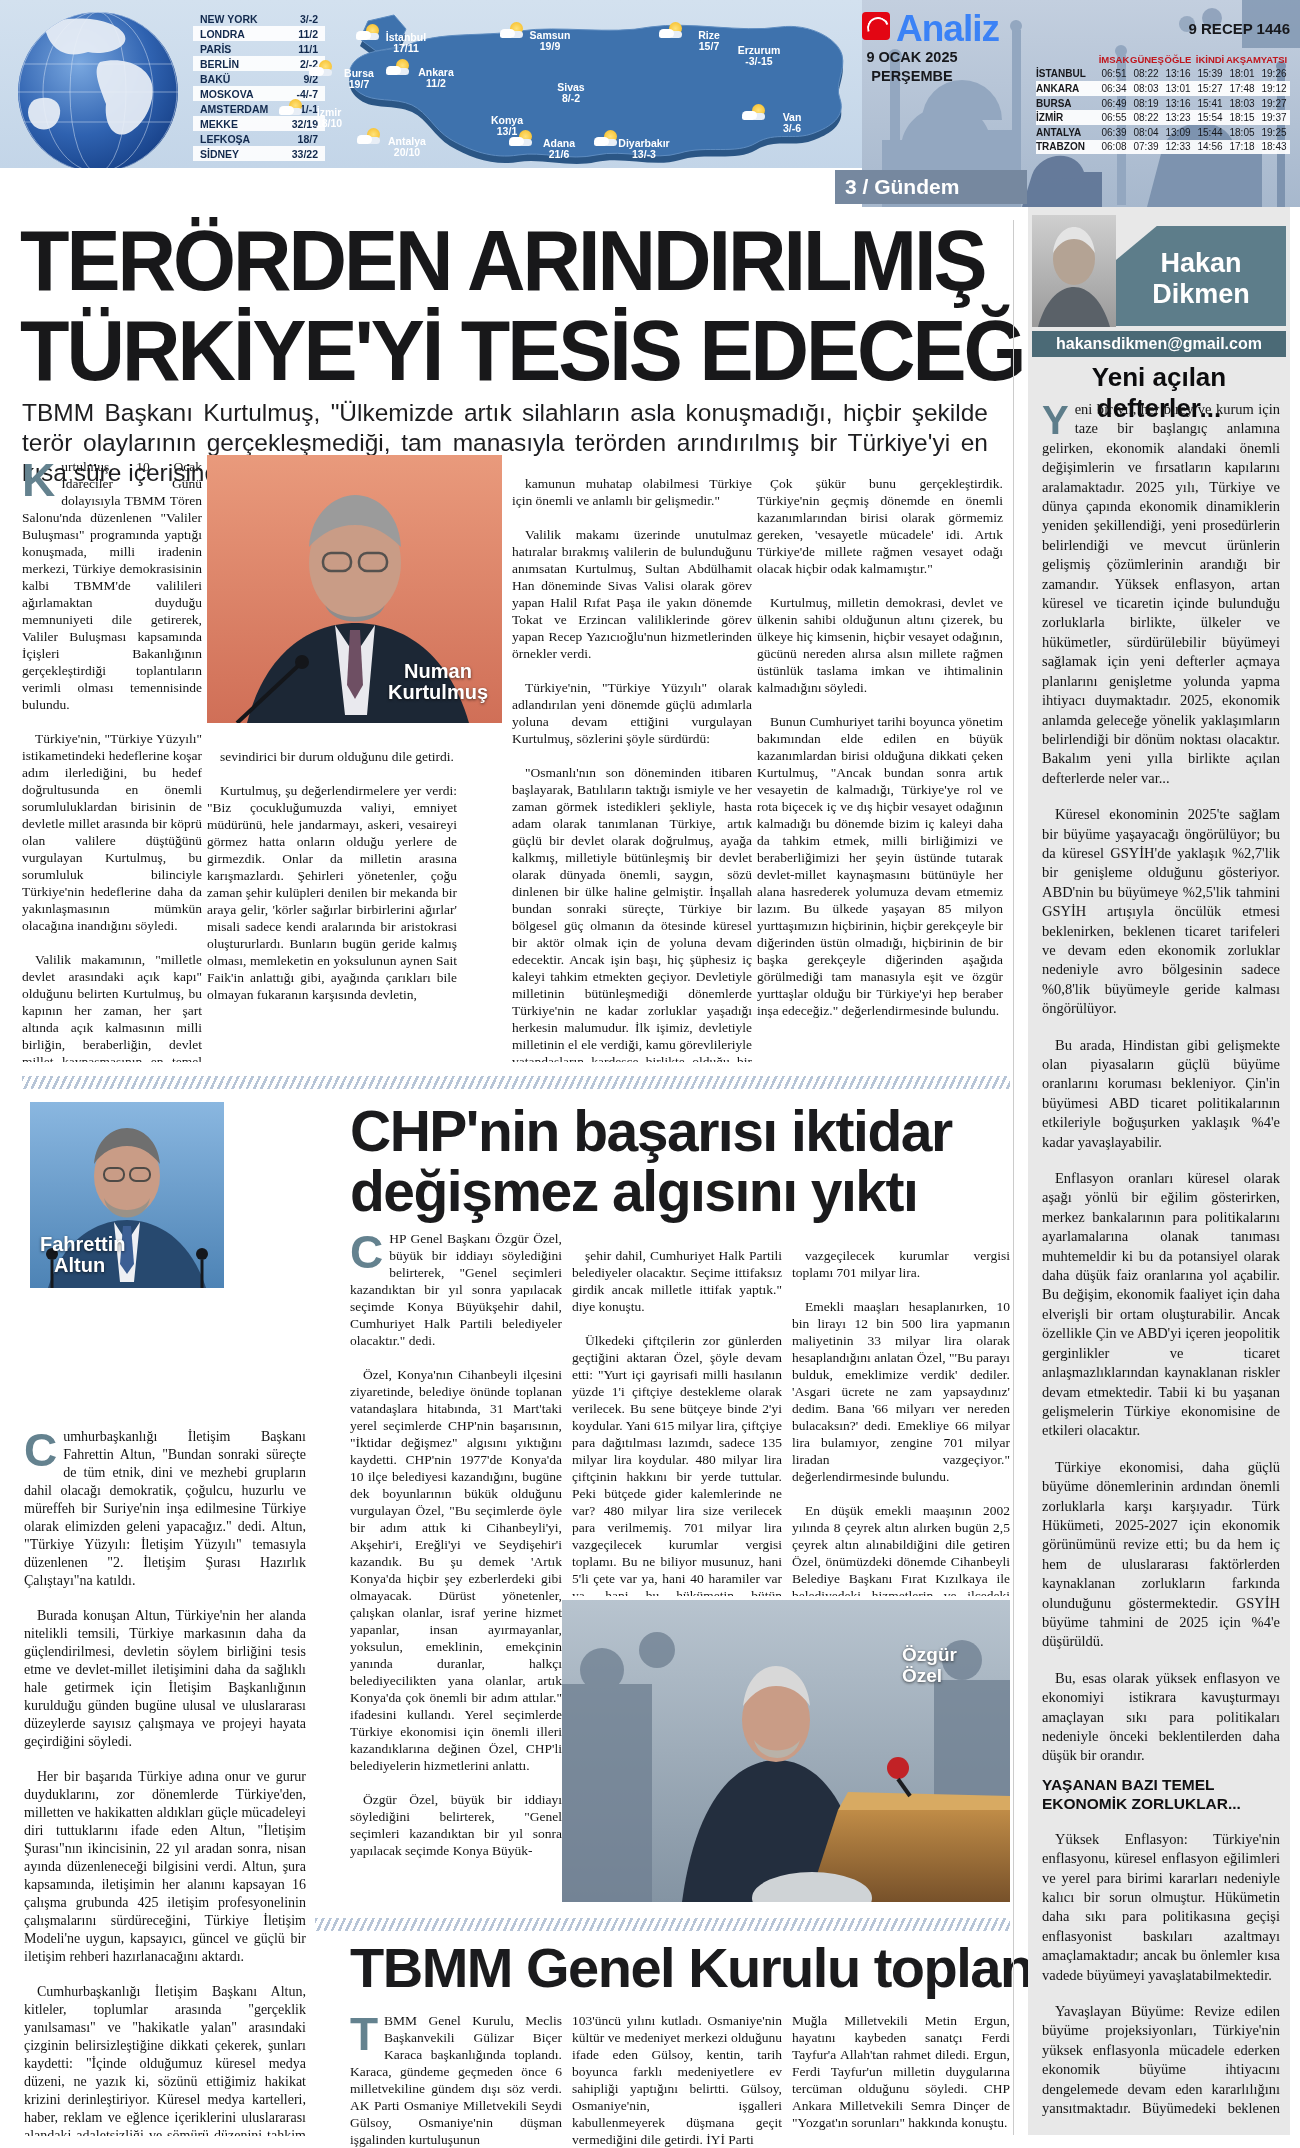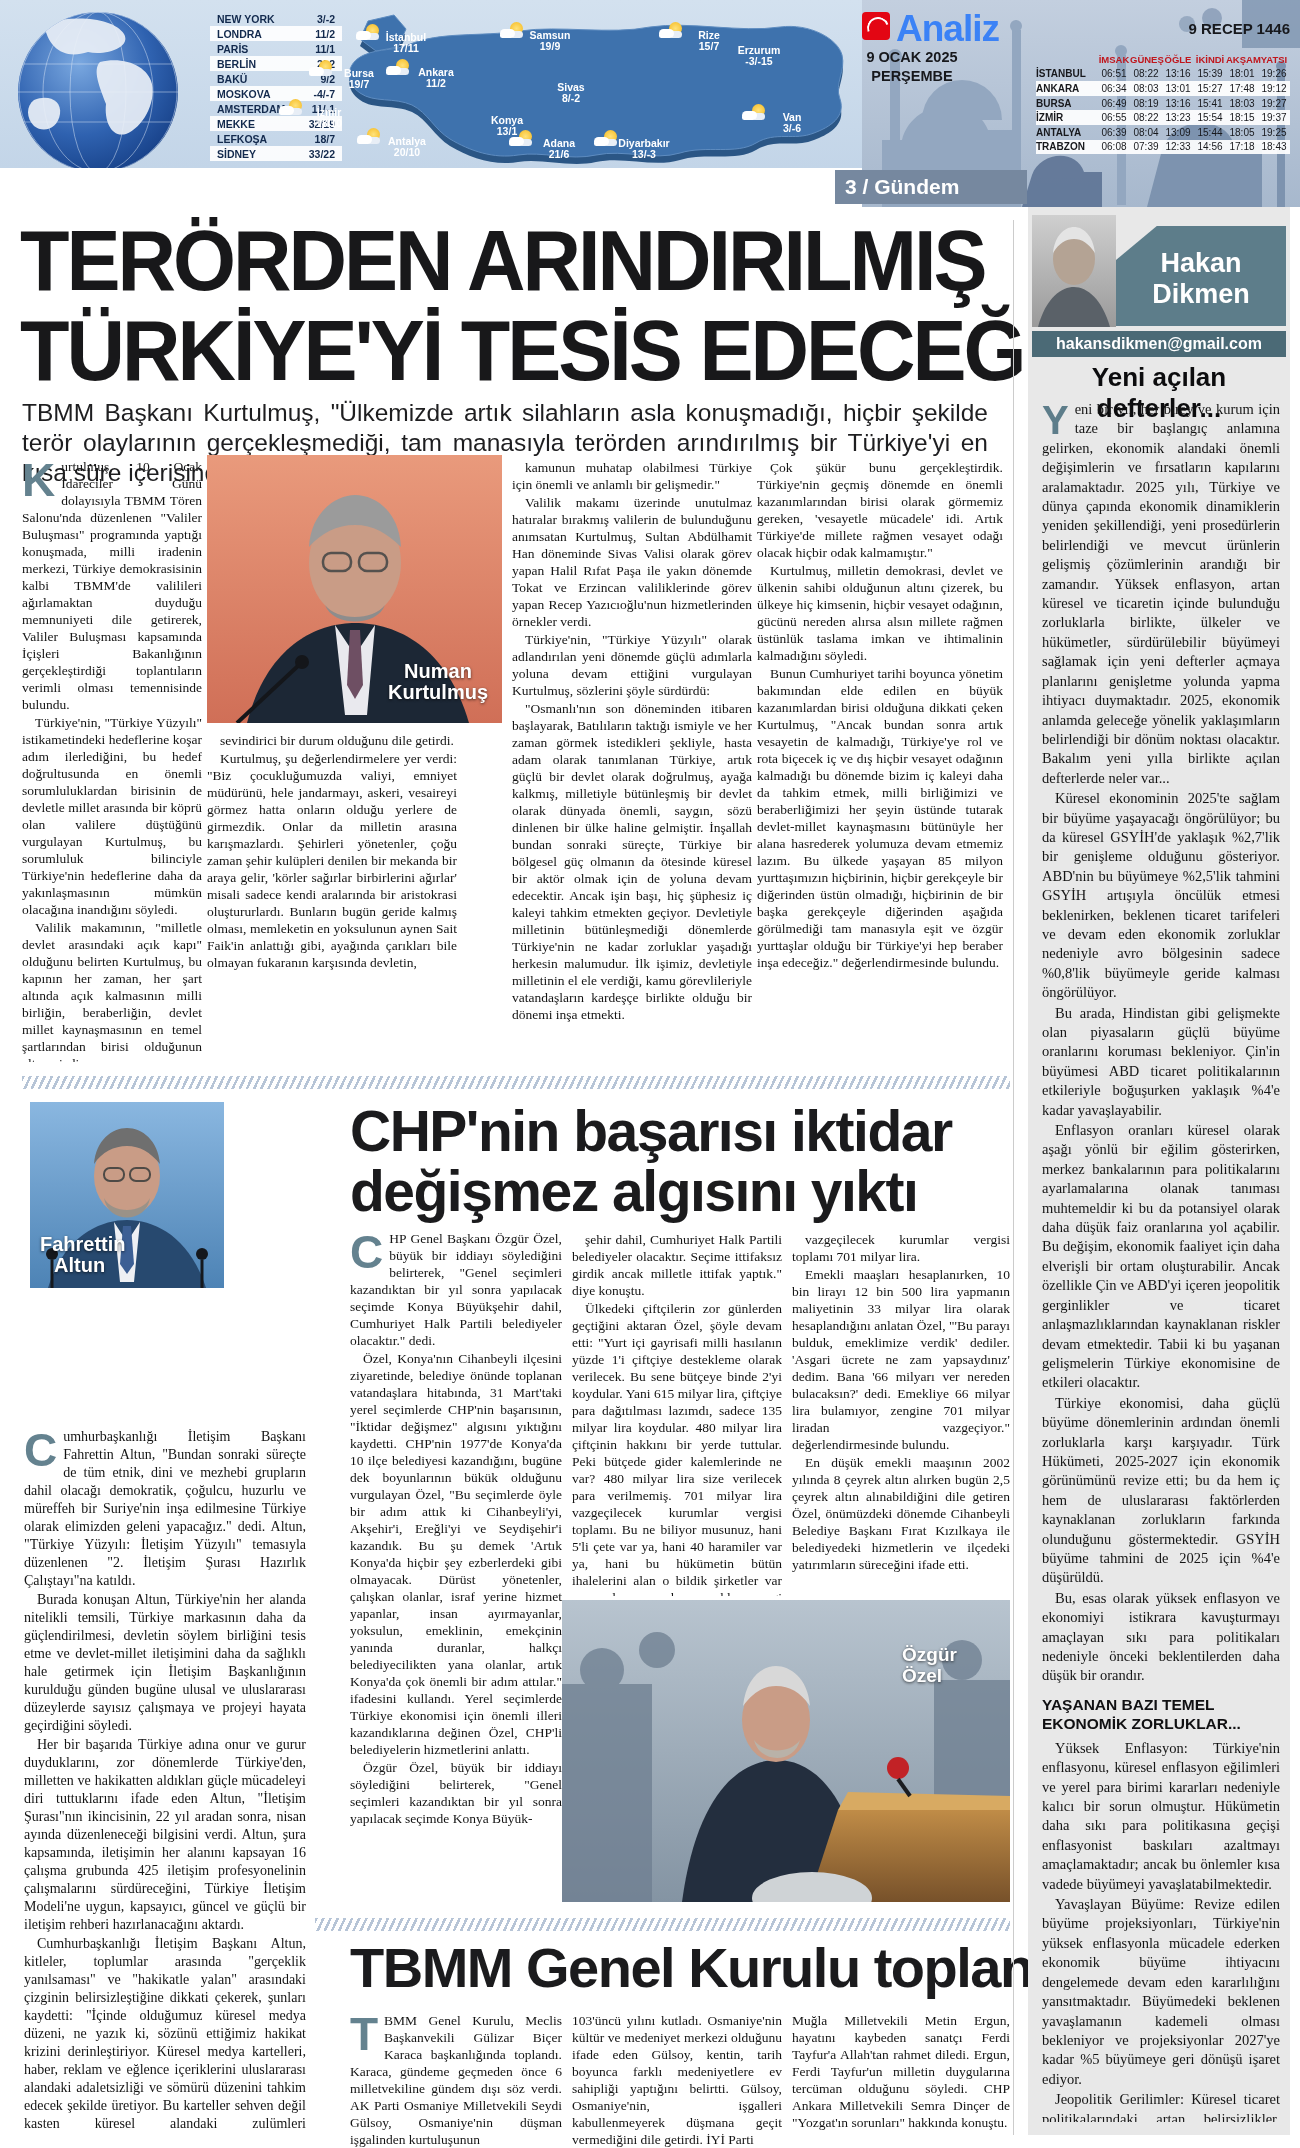--- a/index.html
+++ b/index.html
@@ -6,21 +6,21 @@
   #page{position:relative;width:1300px;height:2148px;background:#fff;overflow:hidden;
         font-family:"Liberation Serif",serif;color:#1a1a1a;}
   .abs{position:absolute;}
   
   #weather{left:0;top:0;width:862px;height:168px;background:linear-gradient(#d3e1ef,#c3d5e8);overflow:hidden;}
   #mosqueband{left:862px;top:0;width:438px;height:207px;background:linear-gradient(#c3cfdf,#a7b8cd);overflow:hidden;}
   #gundembar{left:835px;top:170px;width:192px;height:34px;background:#76889f;color:#fff;
              font-family:"Liberation Sans",sans-serif;font-weight:bold;font-size:21px;line-height:34px;padding-left:10px;box-sizing:border-box;}
   .wrow{display:flex;justify-content:space-between;align-items:center;height:15px;padding:0 7px;
         font-family:"Liberation Sans",sans-serif;font-weight:bold;font-size:10.5px;color:#12294d;}
-  #worldlist{left:210px;top:11px;width:132px;}
+  #worldlist{left:193px;top:11px;width:132px;}
   #worldlist .wrow:nth-child(even){background:rgba(255,255,255,.9);}
   .map-city{position:absolute;width:64px;text-align:center;color:#fff;
             font-family:"Liberation Sans",sans-serif;font-weight:bold;font-size:10.5px;line-height:11px;}
   .wicon{position:absolute;width:30px;height:18px;left:-20px;top:-8px;}
   .wicon::before{content:"";position:absolute;left:12px;top:0;width:13px;height:13px;border-radius:50%;
                  background:radial-gradient(#ffe27a,#f5b91f);}
   .wicon::after{content:"";position:absolute;left:2px;top:7px;width:15px;height:9px;border-radius:8px;background:#fff;
                 box-shadow:9px 1px 0 -1px #e8eef6,-2px 2px 0 -2px #fff;}
   
   #logo{left:896px;top:8px;font-family:"Liberation Sans",sans-serif;font-weight:900;font-size:37px;
@@ -37,21 +37,21 @@
   .pcity{width:62px;font-weight:bold;color:#17181c;}
   .pt,.ph{width:32px;text-align:center;color:#17181c;}
   .ph{font-weight:bold;color:#c0161d;font-size:9.5px;}
   #ptable .pbody .prow:nth-child(even){background:rgba(255,255,255,.92);}
   
   .mainhl{left:20px;font-family:"Liberation Sans",sans-serif;font-weight:900;font-size:81px;
           letter-spacing:-3px;color:#18181a;transform:scaleY(1.06);transform-origin:left top;white-space:nowrap;}
   #subtitle{left:22px;top:398px;width:966px;font-family:"Liberation Sans",sans-serif;font-size:24.5px;
             line-height:30px;color:#1e1e20;text-align:justify;}
   .bp{margin:0;text-align:justify;font-size:13.5px;line-height:17px;color:#141414;}
-  .bp.ind{text-indent:13px;margin-top:1px;}
+  .bp.ind{text-indent:13px;margin-top:17px;}
   .col{overflow:hidden;}
   .dropcap{float:left;font-family:"Liberation Sans",sans-serif;font-weight:bold;font-size:46px;line-height:40px;
            color:#64828f;padding:2px 6px 0 0;}
   .caption{position:absolute;font-family:"Liberation Sans",sans-serif;font-weight:bold;color:#fff;
            text-shadow:0 1px 3px rgba(0,0,0,.65);line-height:21px;font-size:20px;}
   .hatch{height:13px;background:repeating-linear-gradient(115deg,#b6c4d6 0 2.5px,#ffffff 2.5px 6.5px);}
   .sechl{font-family:"Liberation Sans",sans-serif;font-weight:bold;color:#1b1b1d;letter-spacing:-1.5px;}
   .vrule{width:1px;background:#cccccc;}
   
   #colbox{left:1028px;top:207px;width:262px;height:1928px;background:#e8e8e8;}

